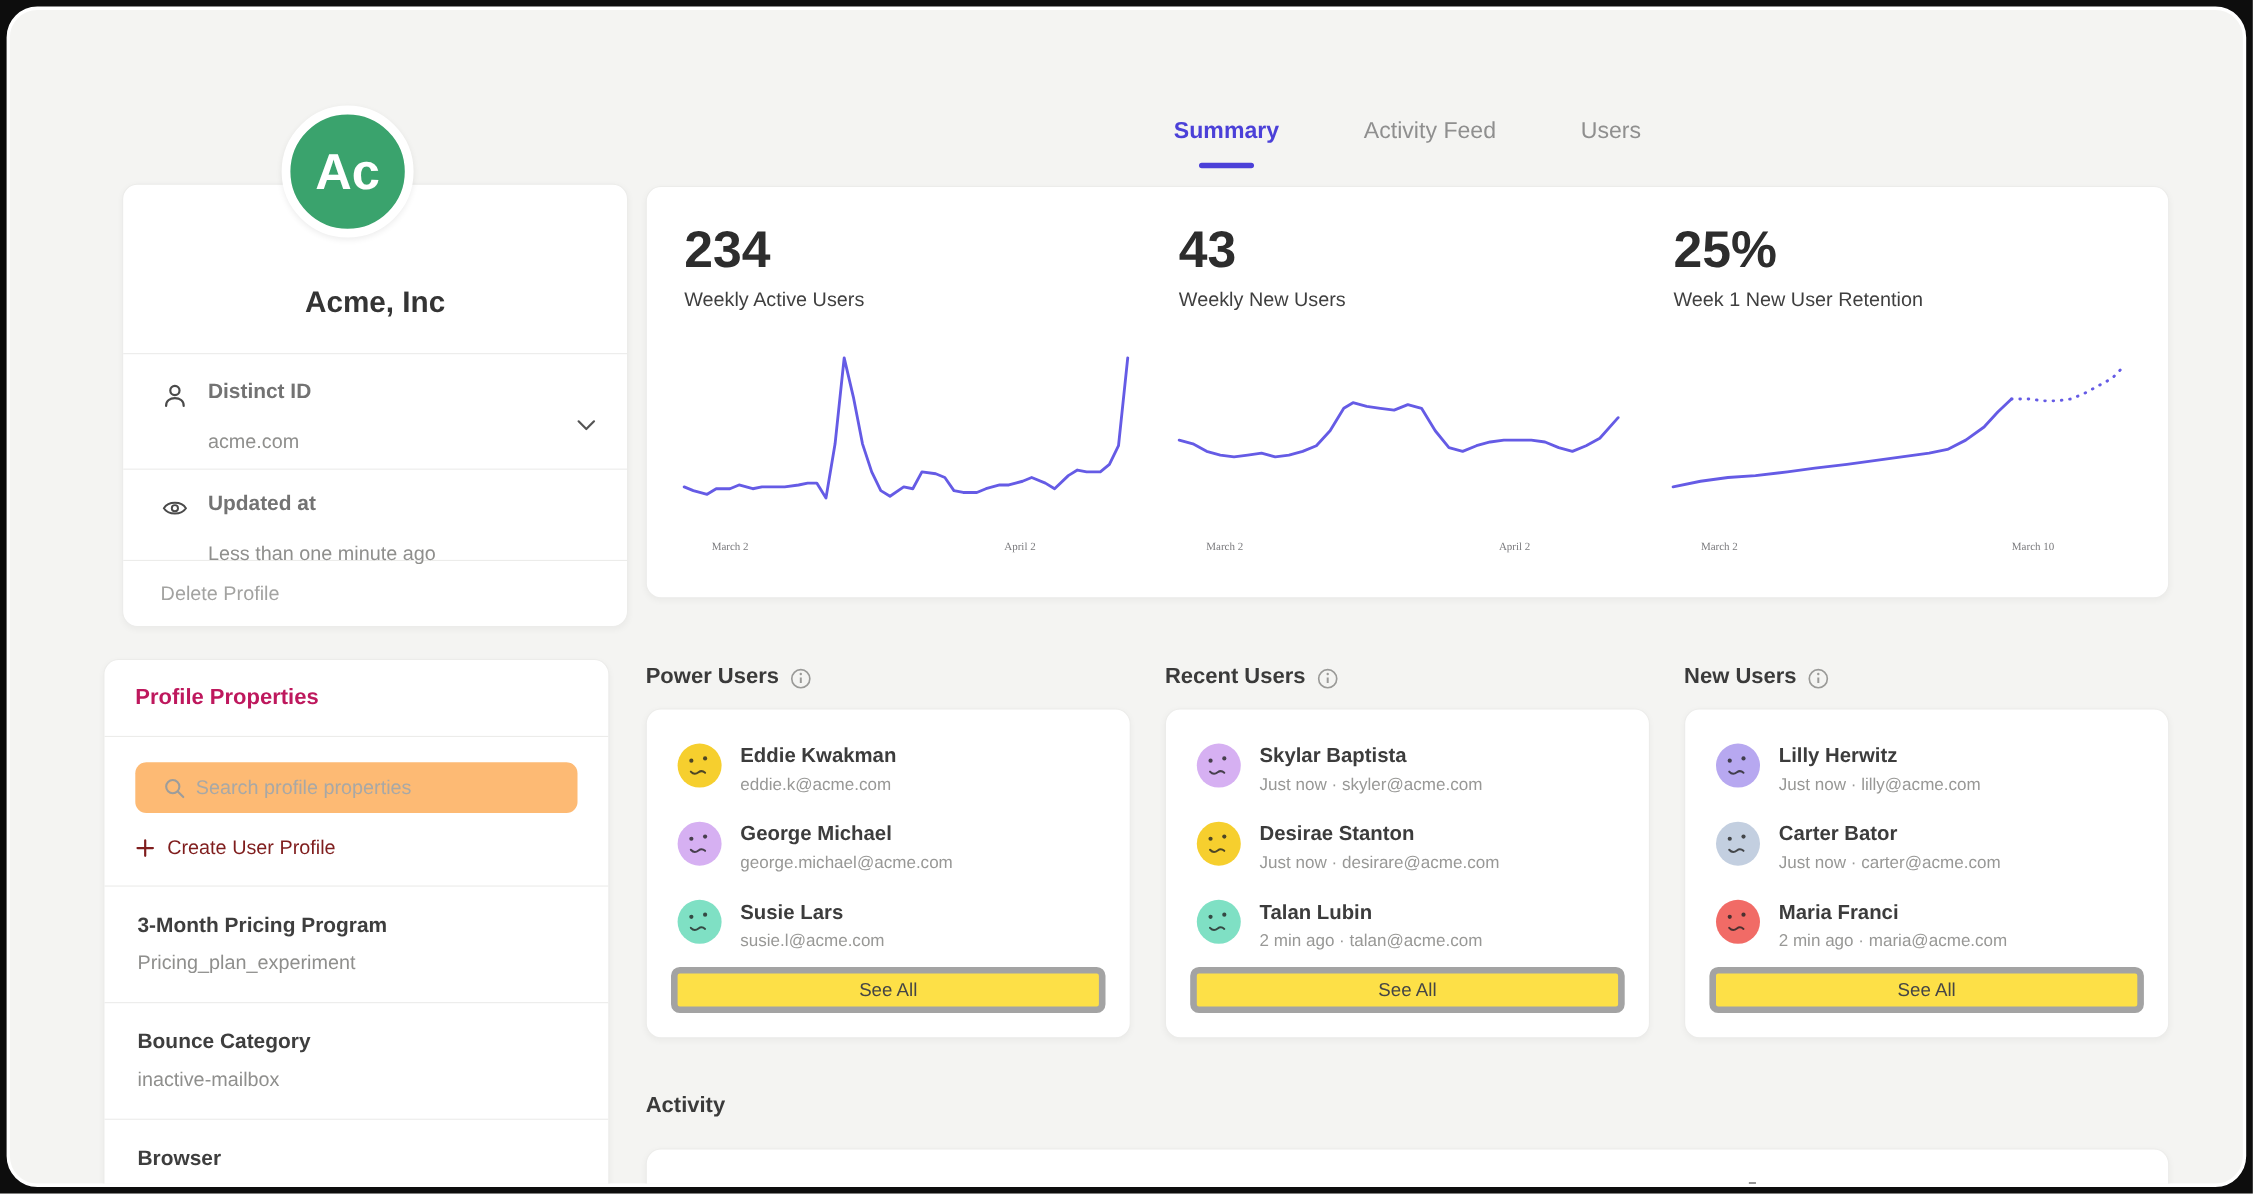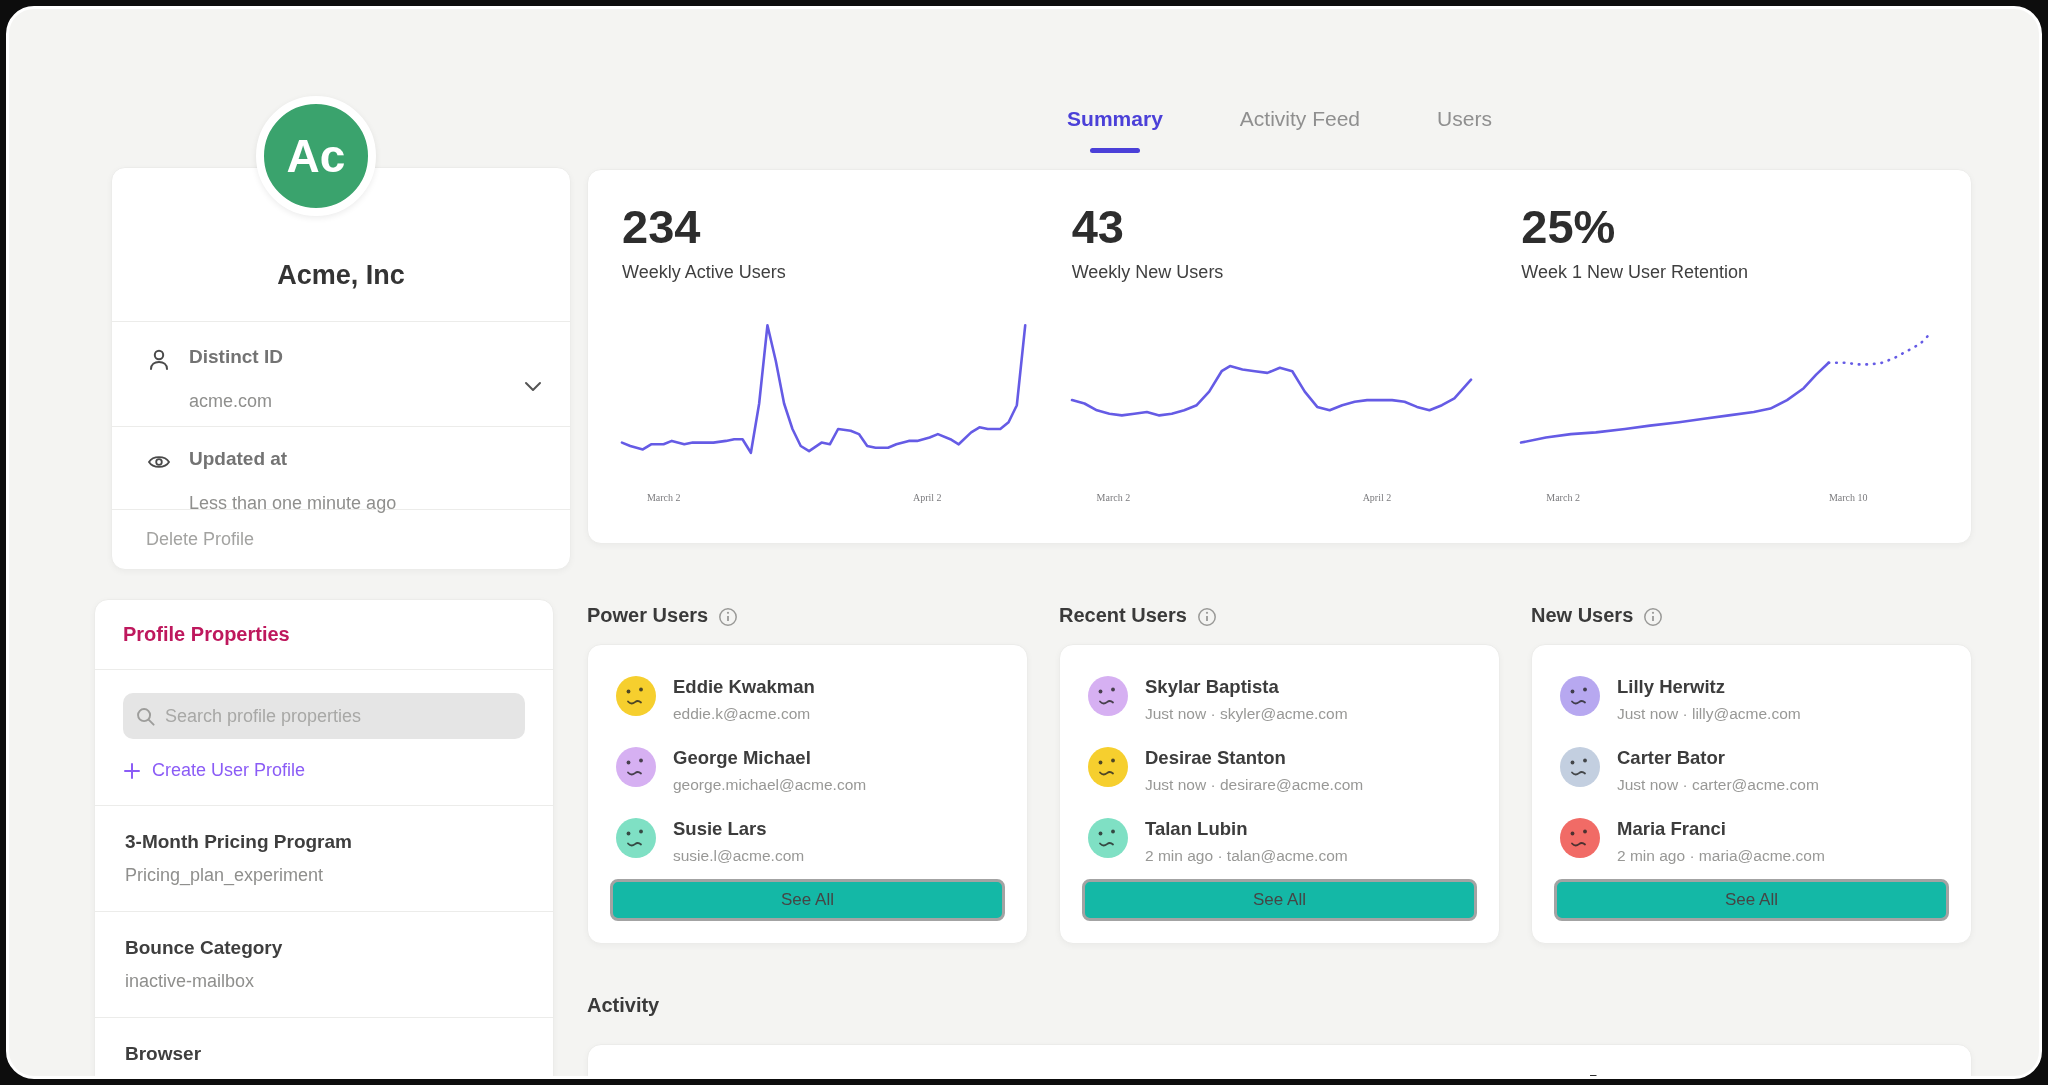--- a/index.html
+++ b/index.html
@@ -31,25 +31,25 @@
   .field-row.short{height:83px;padding-top:21px}
   .f-icon{width:26px;height:26px;flex:none;margin-right:17px;margin-top:1px;color:#4a4a4a}
   .f-label{font-size:19px;font-weight:700;color:#737373}
   .f-value{font-size:18px;color:var(--muted);margin-top:23px}
   .chevron{margin-left:auto;align-self:center;width:22px;height:22px;color:#555;cursor:pointer}
   .delete-row{padding:19px 34px;font-size:18px;color:#a3a3a1;cursor:pointer}
 
   .props-card{position:absolute;left:0;top:590px;width:460px;height:620px}
   .pp-title{padding:23px 28px;font-size:20px;font-weight:700;color:#be185d;border-bottom:1px solid var(--div)}
   .pp-search-wrap{padding:23px 28px 0}
-  .search-box{height:46px;background:#e5e5e5;border-radius:10px;display:flex;align-items:center;padding:0 12px;gap:9px}
+  .search-box{height:46px;background:#fdba74;border-radius:10px;display:flex;align-items:center;padding:0 25px;gap:9px}
   .search-box svg{width:21px;height:21px;color:#9d9d9b;flex:none}
   .search-box input{border:none;background:transparent;outline:none;font-size:18px;color:#555;width:100%;font-family:"Liberation Sans",sans-serif}
   .search-box input::placeholder{color:#a8a8a6}
-  .create-btn{display:flex;align-items:center;gap:11px;padding:21px 28px 24px;background:none;border:none;color:#8b5cf6;font-size:18px;font-family:"Liberation Sans",sans-serif;cursor:pointer}
+  .create-btn{display:flex;align-items:center;gap:11px;padding:21px 28px 24px;background:none;border:none;color:#7f1d1d;font-size:18px;font-family:"Liberation Sans",sans-serif;cursor:pointer}
   .create-btn svg{width:18px;height:18px}
   .prop-row{padding:25px 30px;border-top:1px solid var(--div)}
   .prop-name{font-size:19px;font-weight:700;color:#3e3e3e}
   .prop-value{font-size:18px;color:var(--muted);margin-top:12px}
 
   
   .tabs{position:absolute;left:578px;top:98px;width:1385px;display:flex;justify-content:center;gap:77px}
   .tab{position:relative;font-size:21px;color:#8f8f8f;padding-bottom:22px;cursor:pointer}
   .tab.active{color:#4b40d8;font-weight:700}
   .tab .underline{display:none}
@@ -71,21 +71,21 @@
   .section{width:441px}
   .sec-head{display:flex;align-items:flex-end;gap:10px;height:40px;font-size:20px;font-weight:700;color:#3a3a3a}
   .info-icon{width:20px;height:20px;color:#9a9a98;cursor:pointer}
   .user-card{margin-top:17px;height:300px;position:relative}
   .rows{padding:31px 28px 0}
   .user-row{display:flex;gap:17px;margin-bottom:24px;cursor:pointer}
   .u-avatar{width:40px;height:40px;border-radius:50%;flex:none}
   .u-avatar svg{width:100%;height:100%}
   .u-name{font-size:18.5px;font-weight:700;color:#3c3c3c}
   .u-sub{font-size:15.5px;color:#989896;margin-top:7px}
-  .see-all{position:absolute;left:22px;right:22px;bottom:22px;height:42px;border:3px solid #a3a3a3;border-radius:8px;background:#14b8a6;
+  .see-all{position:absolute;left:22px;right:22px;bottom:22px;height:42px;border:6px solid #a3a3a3;border-radius:8px;background:#fde047;
     font-size:17px;color:#454545;display:flex;align-items:center;justify-content:center;cursor:pointer;font-family:"Liberation Sans",sans-serif}
 
   .activity-head{position:absolute;left:578px;top:985px;font-size:20px;font-weight:700;color:#3a3a3a}
   .activity-card{position:absolute;left:578px;top:1035px;width:1385px;height:320px}
   .act-grid{display:flex;gap:34px;padding:24px 34px 0}
   .act-num{width:417px;font-size:47px;line-height:1;font-weight:700;color:#2d2d2d}
 </style>
 </head>
 <body>
 

